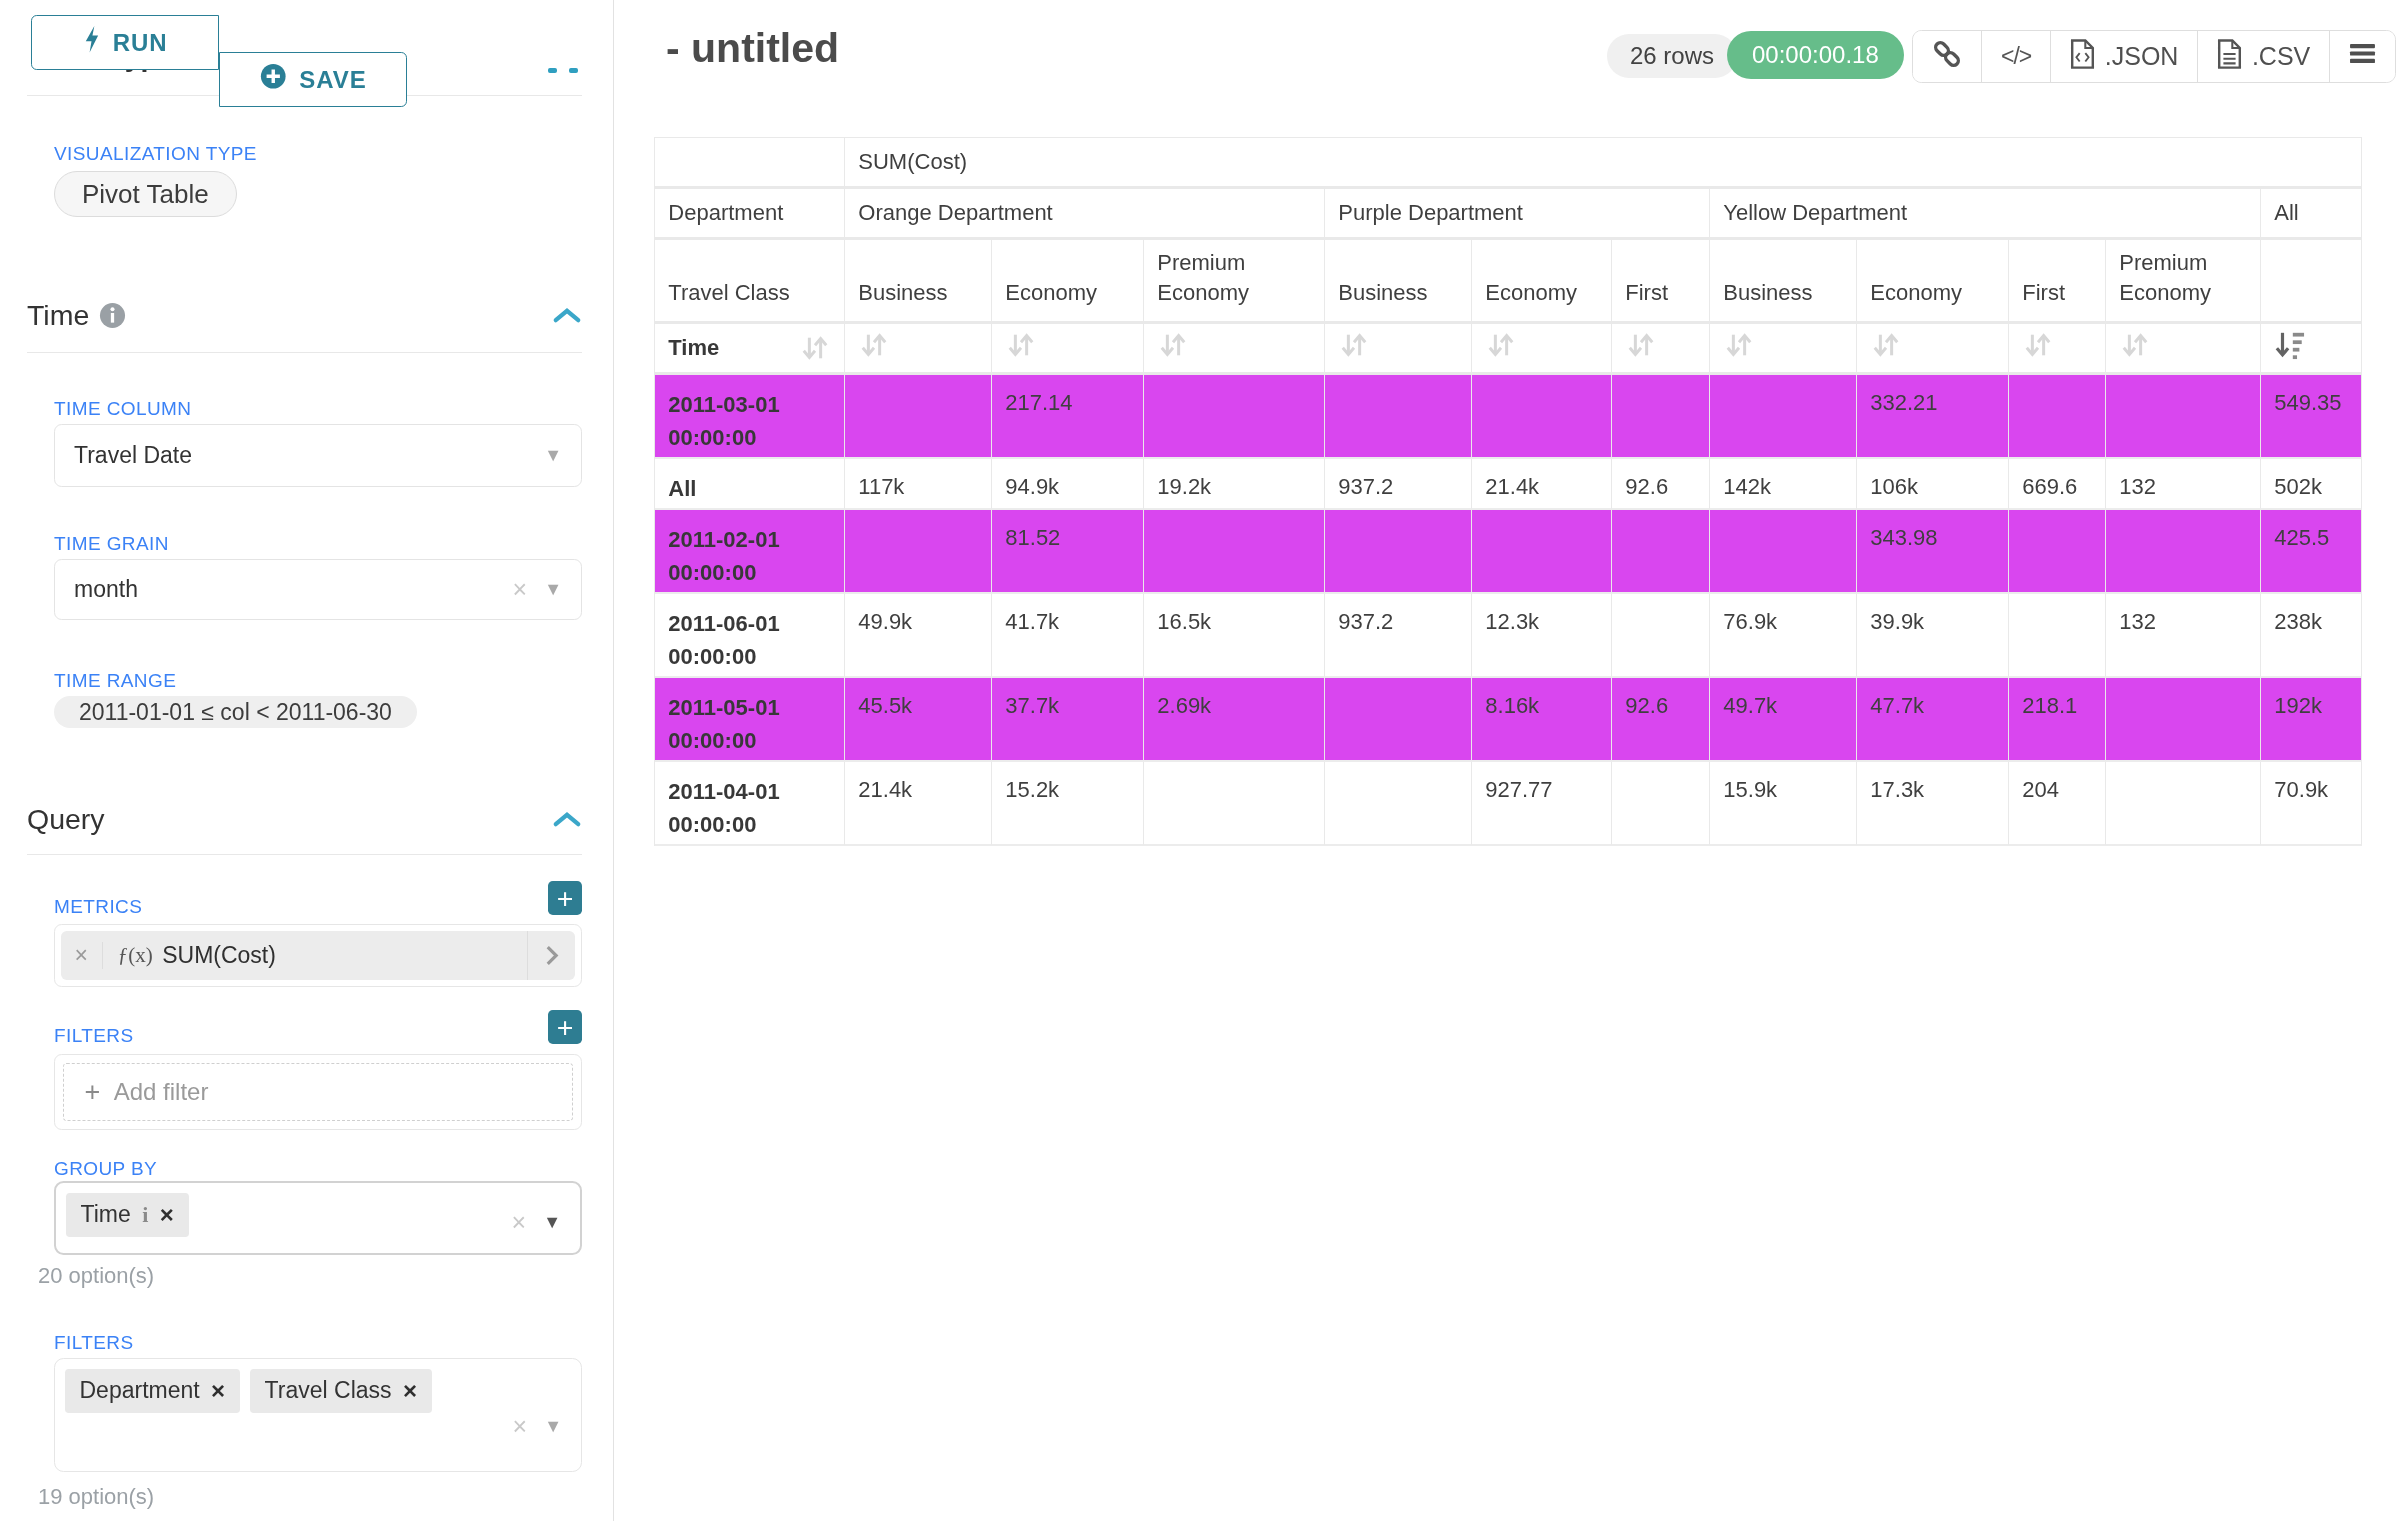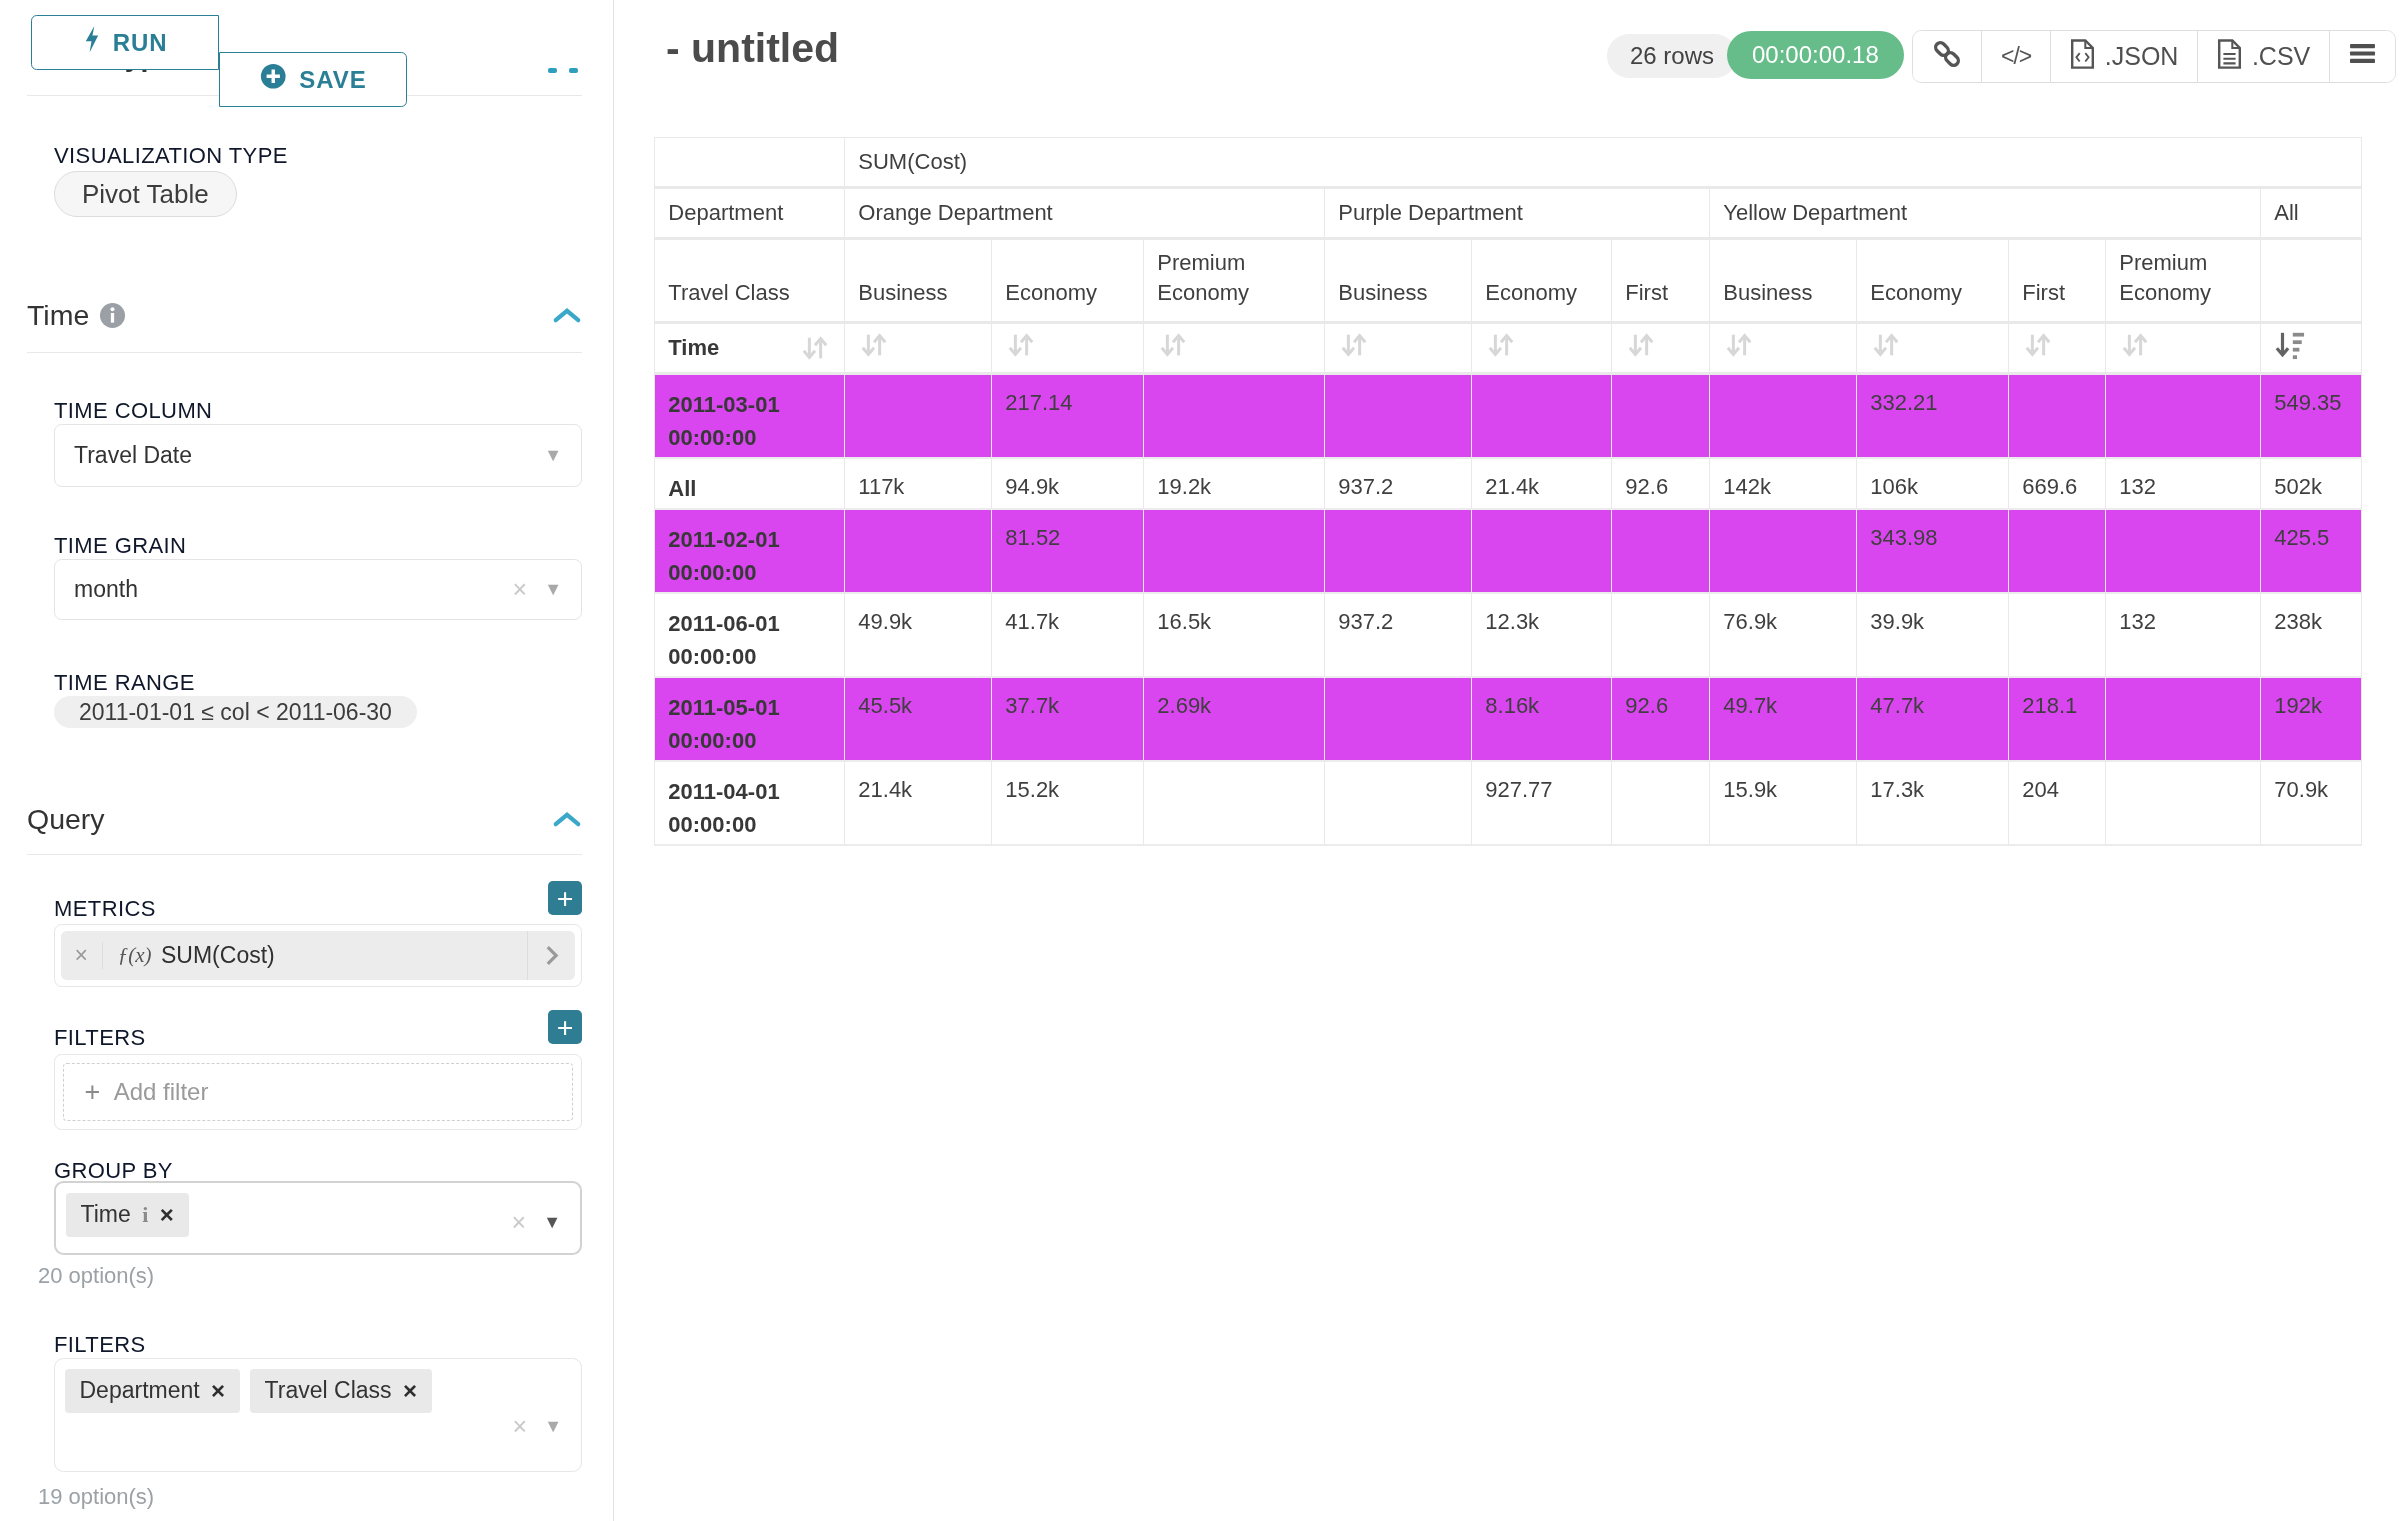--- a/index.html
+++ b/index.html
@@ -2,22 +2,22 @@
 <html style="font-size:15px"><head>
 <meta charset="utf-8">
 <style>
   * { margin:0; padding:0; box-sizing:border-box; }
   html,body { width:2406px; height:1522px; background:#fff; overflow:hidden;
     font-family:"Liberation Sans", sans-serif; color:#333; }
 
   
   .left-panel { position:absolute; left:0; top:0; width:614px; height:1522px;
     background:#fff; border-right:1.4px solid #e2e2e2; }
-  .panel-label { position:absolute; left:54px; font-size:22px; letter-spacing:0.4px;
-    color:#0f172a; }
+  .panel-label { position:absolute; left:54px; font-size:19px; letter-spacing:0.4px;
+    color:#3b82f6; }
   .panel-divider { position:absolute; left:27px; width:555px; border:none;
     border-top:1.9px solid #e8e8e8; }
   .section-title { position:absolute; left:27px; font-size:28.5px; color:#333;
     display:flex; align-items:center; gap:9.5px; }
   .section-chevron { position:absolute; left:552px; }
 
   .chart-type-title { position:absolute; left:27px; top:40px; font-size:28.5px; color:#333; z-index:1; }
   .toolbar-cover { position:absolute; left:0; top:0; width:613px; height:68px; background:#fff; z-index:2; }
   .run-save { position:absolute; left:31px; top:15px; display:flex; z-index:3; }
   .run-save button { width:188px; height:55px; background:#fff; border:1.9px solid #2a7f96;
@@ -45,21 +45,21 @@
 
   .plus-btn { position:absolute; left:548px; width:34px; height:34px; background:#2e7d92;
     border:none; border-radius:4.8px; color:#fff; font-size:28.5px; line-height:28.5px;
     display:flex; align-items:center; justify-content:center; cursor:pointer; }
 
   .metric-box { position:absolute; left:54px; top:924px; width:528px; height:63px;
     border:1.9px solid #e6e6e6; border-radius:7.6px; padding:5.7px; }
   .metric-pill { background:#ececec; border-radius:5.7px; height:100%; display:flex; align-items:center; }
   .metric-x { width:42px; text-align:center; color:#9a9a9a; font-size:23px;
     border-right:1.9px solid #ddd; }
-  .metric-fx { font-style:italic; font-family:"Liberation Serif", serif; color:#555;
+  .metric-fx { font-family:"Liberation Serif", serif; color:#555;
     font-size:21px; margin-left:15px; }
   .metric-name { font-size:23px; color:#2f2f2f; margin-left:9.5px; flex:1; }
   .metric-open { width:48px; border-left:1.9px solid #ddd; align-self:stretch;
     display:flex; align-items:center; justify-content:center; }
 
   .filter-box { position:absolute; left:54px; top:1054px; width:528px; height:76px;
     border:1.9px solid #e6e6e6; border-radius:7.6px; padding:7.6px; }
   .filter-dashed { border:1.9px dashed #cfcfcf; border-radius:3.8px; height:100%;
     display:flex; align-items:center; padding-left:21px; gap:13.3px;
     color:#9a9a9a; font-size:24px; }

